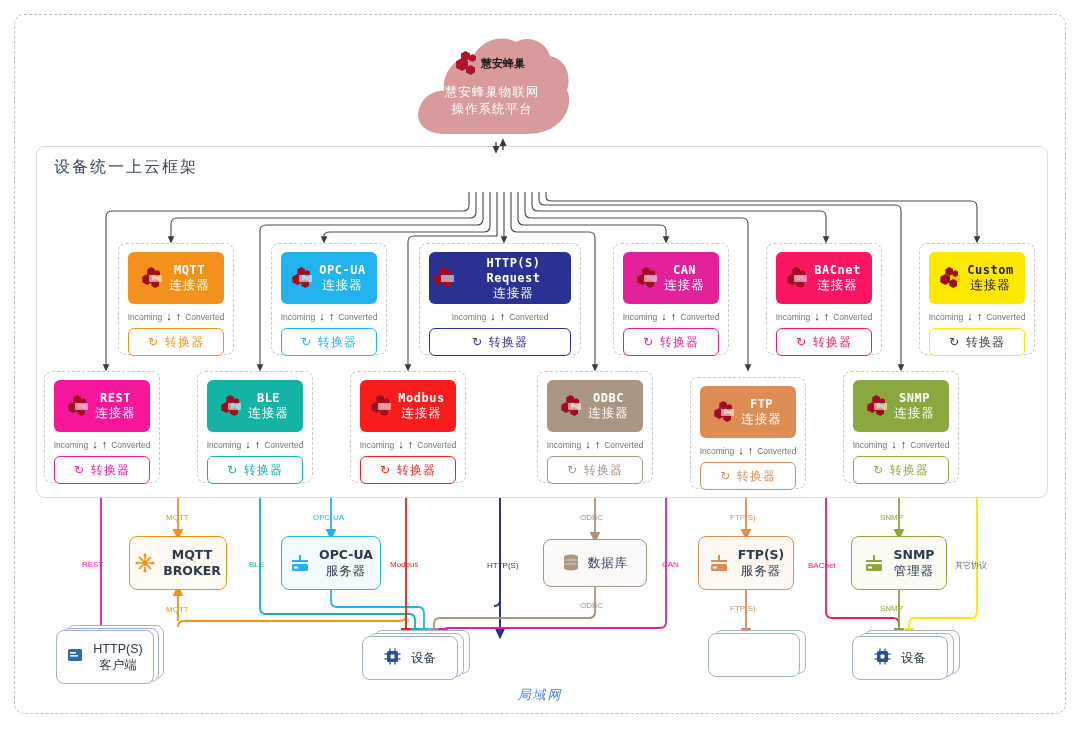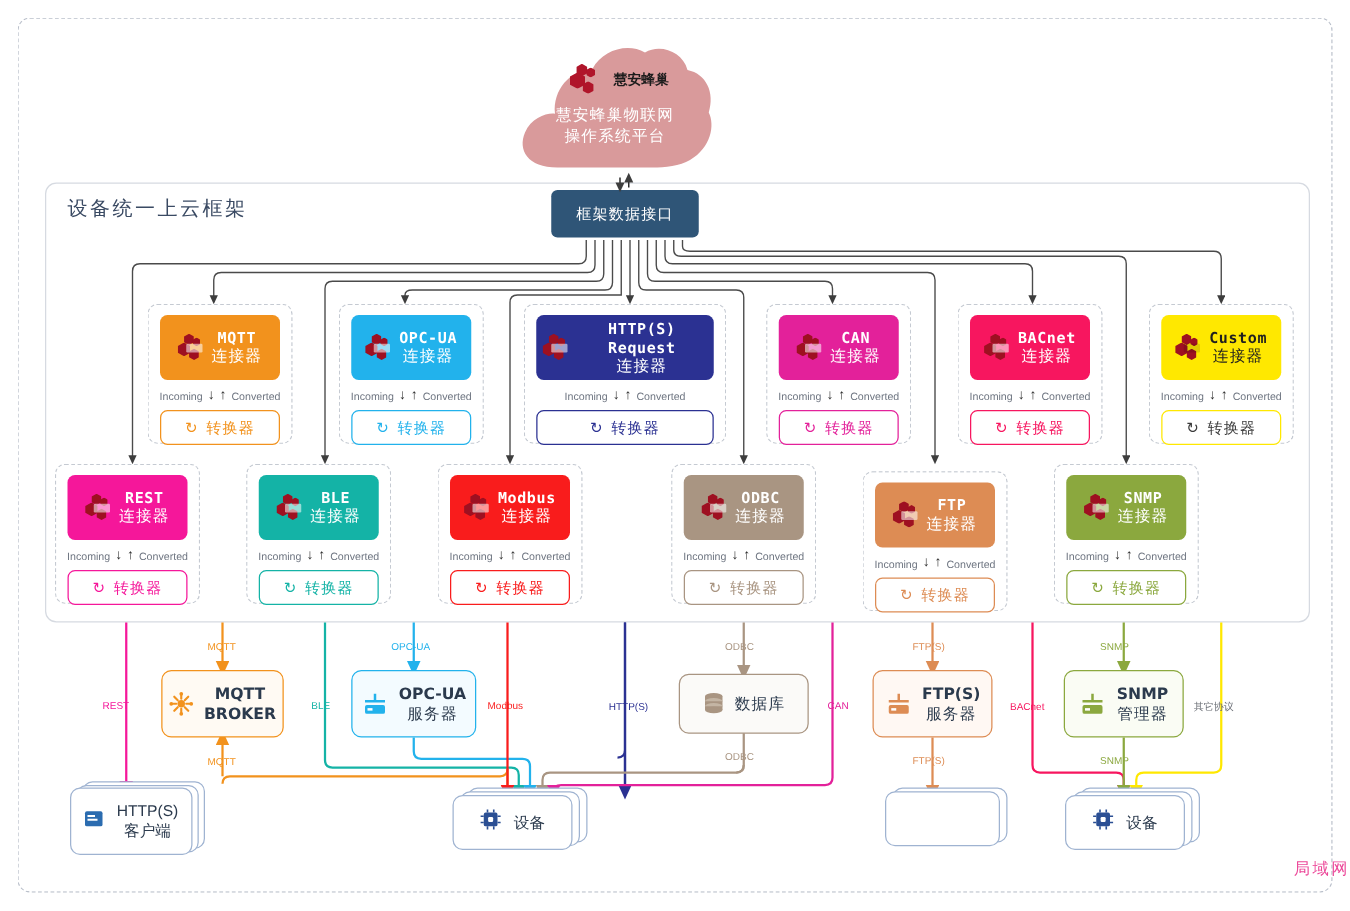--- a/index.html
+++ b/index.html
@@ -2,28 +2,28 @@
 <html><head>
 <meta charset="utf-8">
 <style>
   html,body{margin:0;padding:0;background:#ffffff;}
   body{font-family:"Liberation Sans","DejaVu Sans",sans-serif;}
   #stage{position:relative;width:1080px;height:729px;background:#fff;overflow:hidden;}
 
   
   .lan-frame{position:absolute;left:14px;top:14px;width:1052px;height:700px;
     border:1.5px dashed #b9bfca;border-radius:10px;box-sizing:border-box;}
-  .lan-label{position:absolute;left:0;top:686px;width:1080px;text-align:right;
-    font-size:13px;color:#ec4899;letter-spacing:2px;}
+  .lan-label{position:absolute;left:0;top:686px;width:1080px;text-align:center;
+    font-size:13px;color:#3b82f6;letter-spacing:2px;font-style:italic;}
 
   
   .cloud{position:absolute;left:412px;top:32px;width:160px;height:112px;}
   .cloud svg{position:absolute;left:0;top:0;}
   .cloud-logo{position:absolute;left:44px;top:18px;width:80px;height:26px;
-    display:flex;align-items:center;gap:13px;}
+    display:flex;align-items:center;gap:3px;}
   .cloud-logo .hex-group{position:relative;width:22px;height:24px;}
   .cloud-logo .hex{position:absolute;background:#b0152a;width:9px;height:10px;
     clip-path:polygon(50% 0%,100% 25%,100% 75%,50% 100%,0% 75%,0% 25%);}
   .cloud-logo .h1{left:5px;top:0px;}
   .cloud-logo .h2{left:13px;top:3px;width:7px;height:8px;}
   .cloud-logo .h3{left:0px;top:7px;width:12px;height:13px;}
   .cloud-logo .h4{left:10px;top:14px;}
   .cloud-logo .brand{font-size:11px;font-weight:bold;color:#1c1c1c;white-space:nowrap;
     font-family:"DejaVu Sans",sans-serif;}
   .cloud-text{position:absolute;left:0;top:52px;width:160px;text-align:center;
@@ -108,21 +108,20 @@
       <div class="brand">慧安蜂巢</div>
     </div>
     <div class="cloud-text">
       <div>慧安蜂巢物联网</div>
       <div>操作系统平台</div>
     </div>
   </div>
 
   <div class="fw-panel"></div>
   <div class="fw-title">设备统一上云框架</div>
-  <div class="api-box">框架数据接口</div>
 
   <svg class="wires">
     <defs>
       <marker id="ah-gray" markerWidth="7" markerHeight="7" refX="3.4" refY="3" orient="auto">
         <path d="M0,0 L6.5,3 L0,6 z" fill="#3d3d3d"></path>
         </marker>
       <marker id="ah-orange" markerWidth="7" markerHeight="7" refX="3.4" refY="3" orient="auto">
         <path d="M0,0 L6.5,3 L0,6 z" fill="#f2921d"></path>
         </marker>
       <marker id="ah-cyan" markerWidth="7" markerHeight="7" refX="3.4" refY="3" orient="auto">

